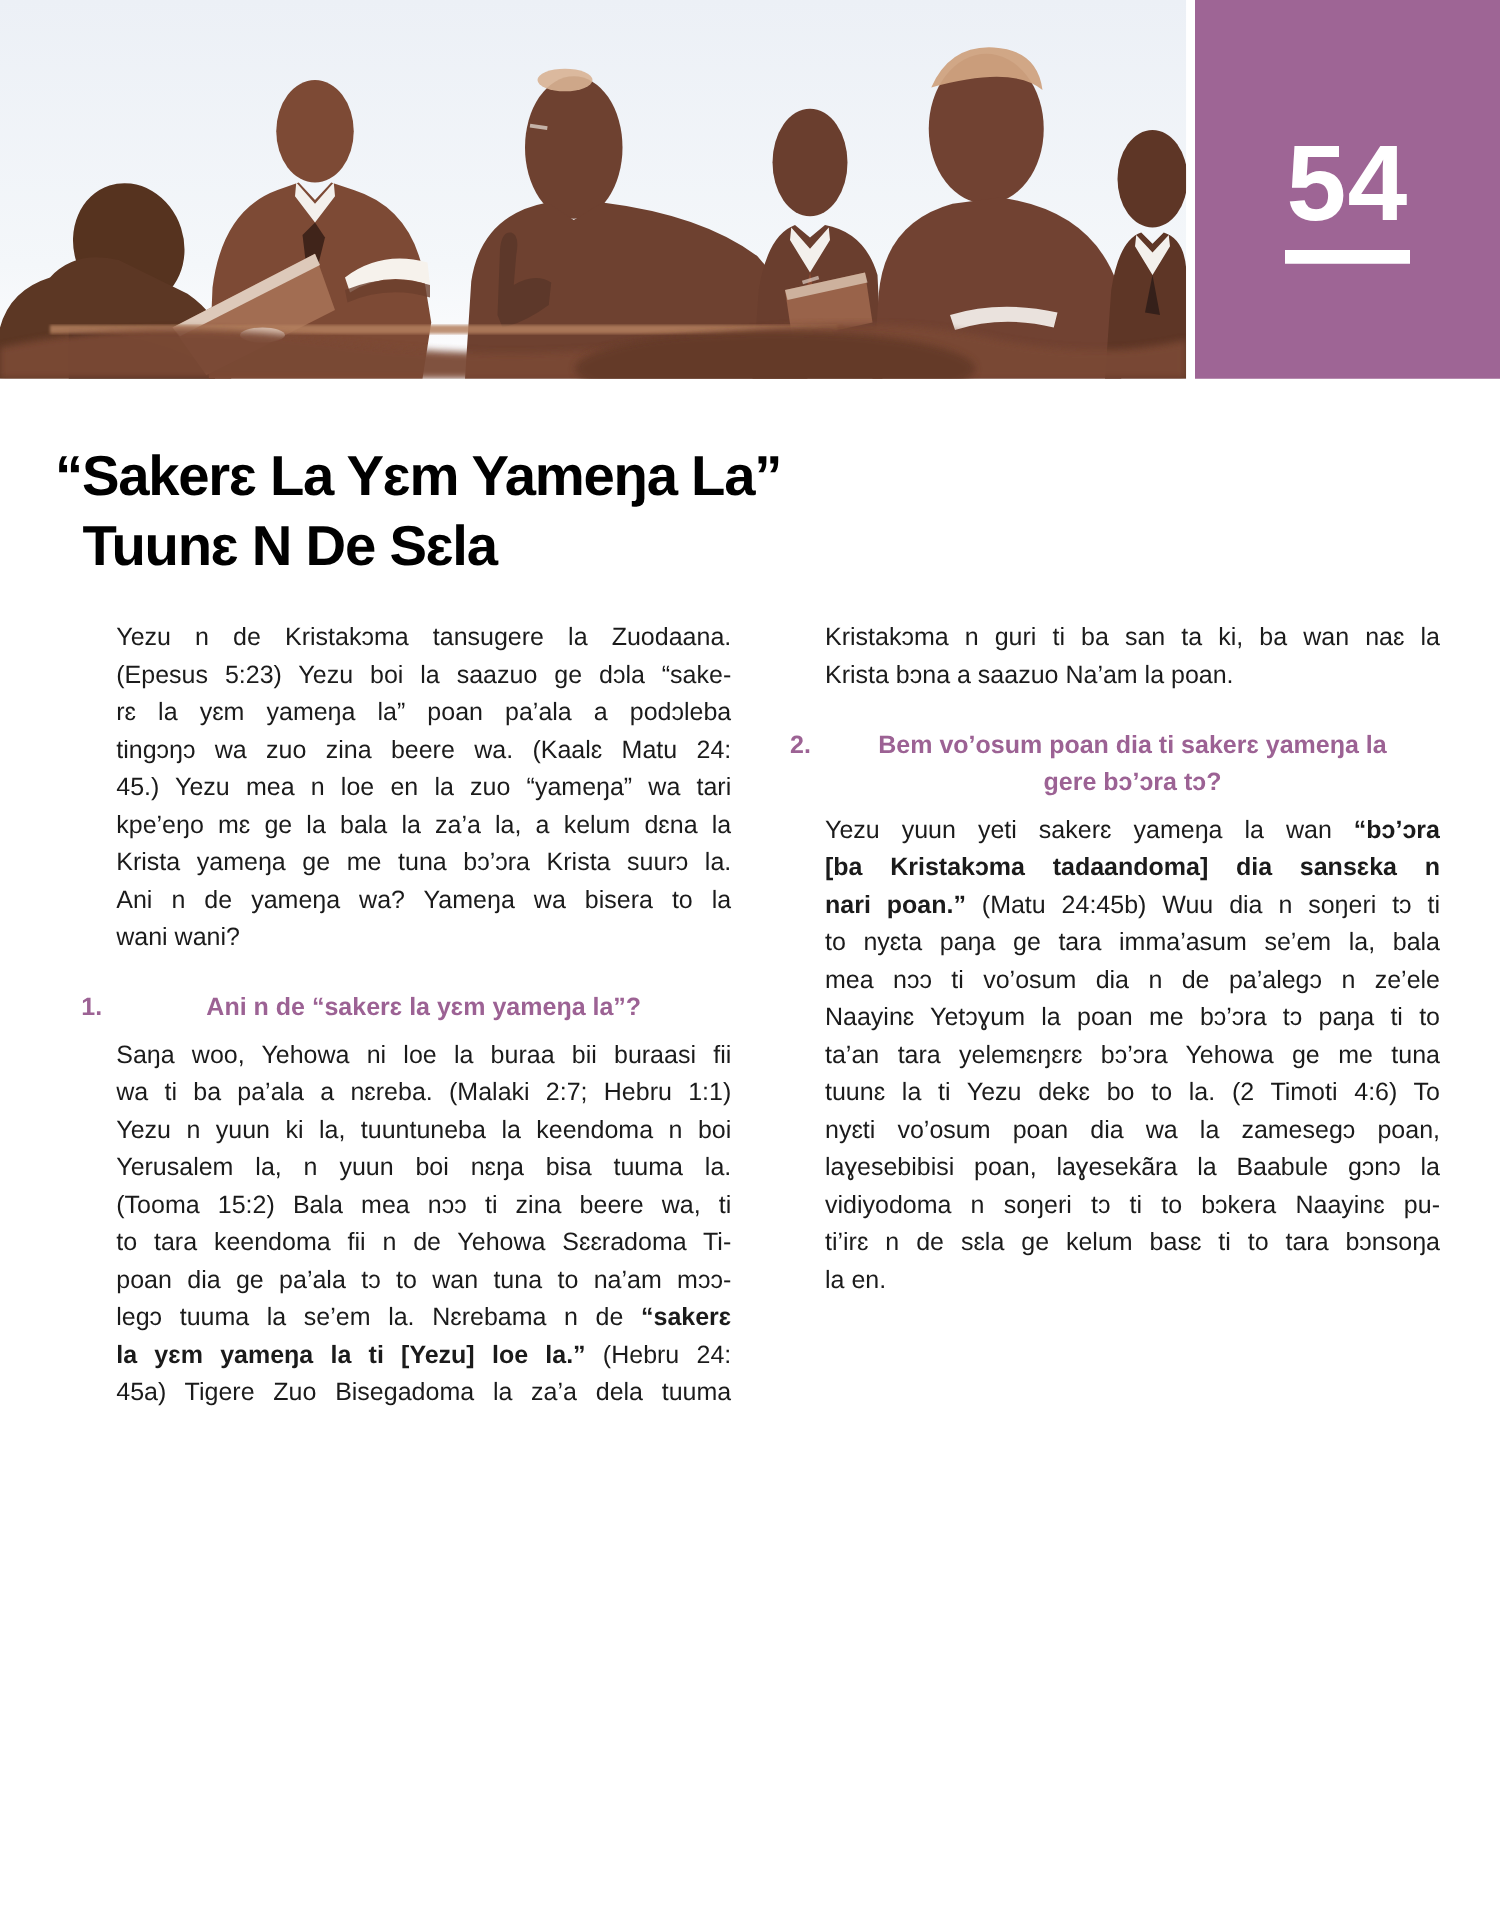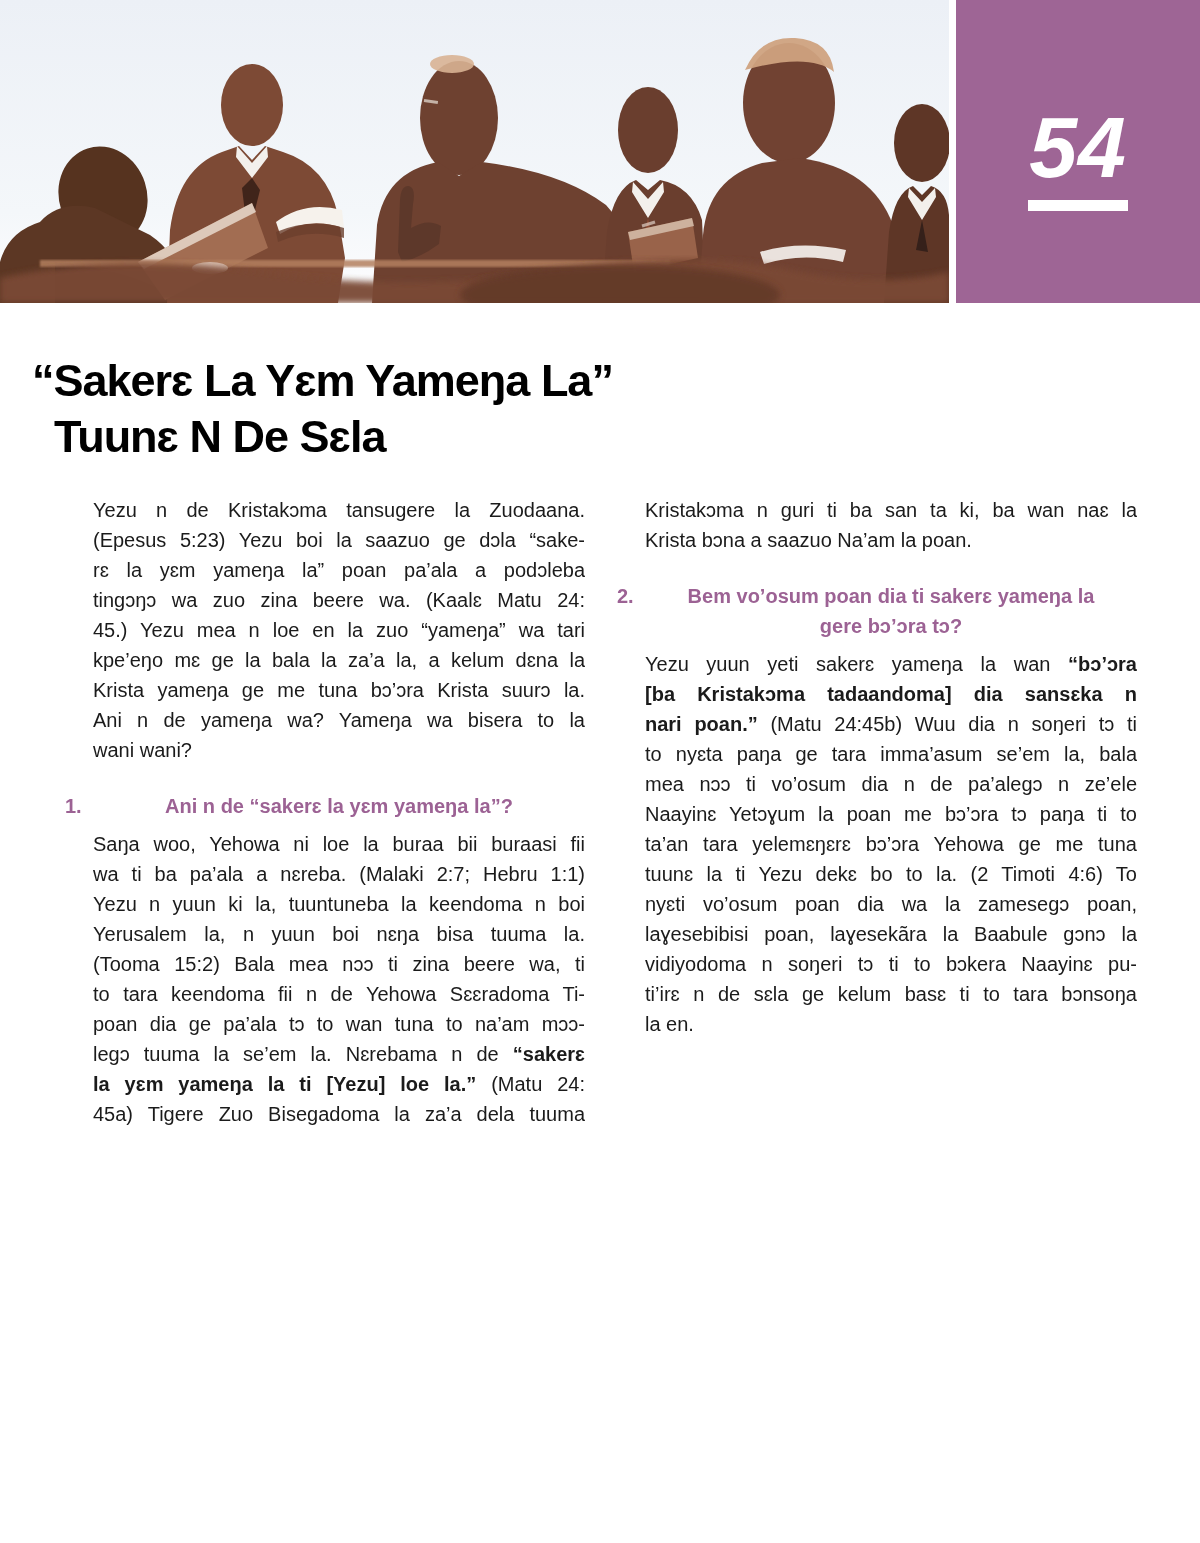--- a/index.html
+++ b/index.html
@@ -17,30 +17,29 @@
     position:relative;overflow:hidden;
   }
   
   .header{height:303px;display:flex}
   .illustration{width:949px;height:303px;background:var(--illustration-background);flex-shrink:0}
   .header-gap{width:7px;background:#fff;flex-shrink:0}
   .numbox{
     flex:1;background:var(--accent-purple);
     display:flex;flex-direction:column;align-items:center;justify-content:center;
     padding-top:12px;
-    font-style:italic;
   }
   .num{font-size:86px;font-weight:bold;color:#fff;line-height:1;letter-spacing:1px}
   .numbar{width:100px;height:11px;background:#fff;margin-top:10px}
   
-  .title-block{margin:50px 0 0 32px;color:#000}
+  .title-block{margin:50px 0 0 44px;color:#000}
   .title-line{font-size:45px;font-weight:bold;letter-spacing:-1px;line-height:56px;white-space:nowrap}
   .title-line.t2{padding-left:22px}
   
-  .columns{display:flex;gap:32px;padding:30px 47px 0 65px}
+  .columns{display:flex;gap:47px;padding:30px 47px 0 65px}
   .col{width:520px;padding-left:28px;font-size:20px}
   .tline{height:30px;line-height:30px;overflow:hidden;text-align:justify}
   .tline::after{content:"";display:inline-block;width:100%;height:0}
   .tline.nofill::after{content:none}
   .tline b{font-weight:bold}
   .q-heading{display:flex;margin:26px 0 8px -28px;color:var(--question-heading);font-weight:bold}
   .q-num{width:28px;flex-shrink:0;line-height:30px}
   .q-lines{flex:1}
   .q-lines .tline{text-align:center}
 </style>
@@ -161,21 +160,21 @@
 
       <div>
           <div class="tline"><span>Saŋa woo, Yehowa ni loe la buraa bii buraasi fii</span></div>
           <div class="tline"><span>wa ti ba pa’ala a nɛreba. (Malaki 2:7; Hebru 1:1)</span></div>
           <div class="tline"><span>Yezu n yuun ki la, tuuntuneba la keendoma n boi</span></div>
           <div class="tline"><span>Yerusalem la, n yuun boi nɛŋa bisa tuuma la.</span></div>
           <div class="tline"><span>(Tooma 15:2) Bala mea nɔɔ ti zina beere wa, ti</span></div>
           <div class="tline"><span>to tara keendoma fii n de Yehowa Sɛɛradoma Ti-</span></div>
           <div class="tline"><span>poan dia ge pa’ala tɔ to wan tuna to na’am mɔɔ-</span></div>
           <div class="tline"><span>legɔ tuuma la se’em la. Nɛrebama n de </span><b>“sakerɛ</b></div>
-          <div class="tline"><b>la yɛm yameŋa la ti [Yezu] loe la.”</b><span> (Matu 24:</span></div>
+          <div class="tline"><b>la yɛm yameŋa la ti [Yezu] loe la.”</b><span> (Hebru 24:</span></div>
           <div class="tline"><span>45a) Tigere Zuo Bisegadoma la za’a dela tuuma</span></div>
         </div>
     </div>
 
     <div class="col">
       <div>
           <div class="tline"><span>Kristakɔma n guri ti ba san ta ki, ba wan naɛ la</span></div>
           <div class="tline nofill"><span>Krista bɔna a saazuo Na’am la poan.</span></div>
         </div>
 

